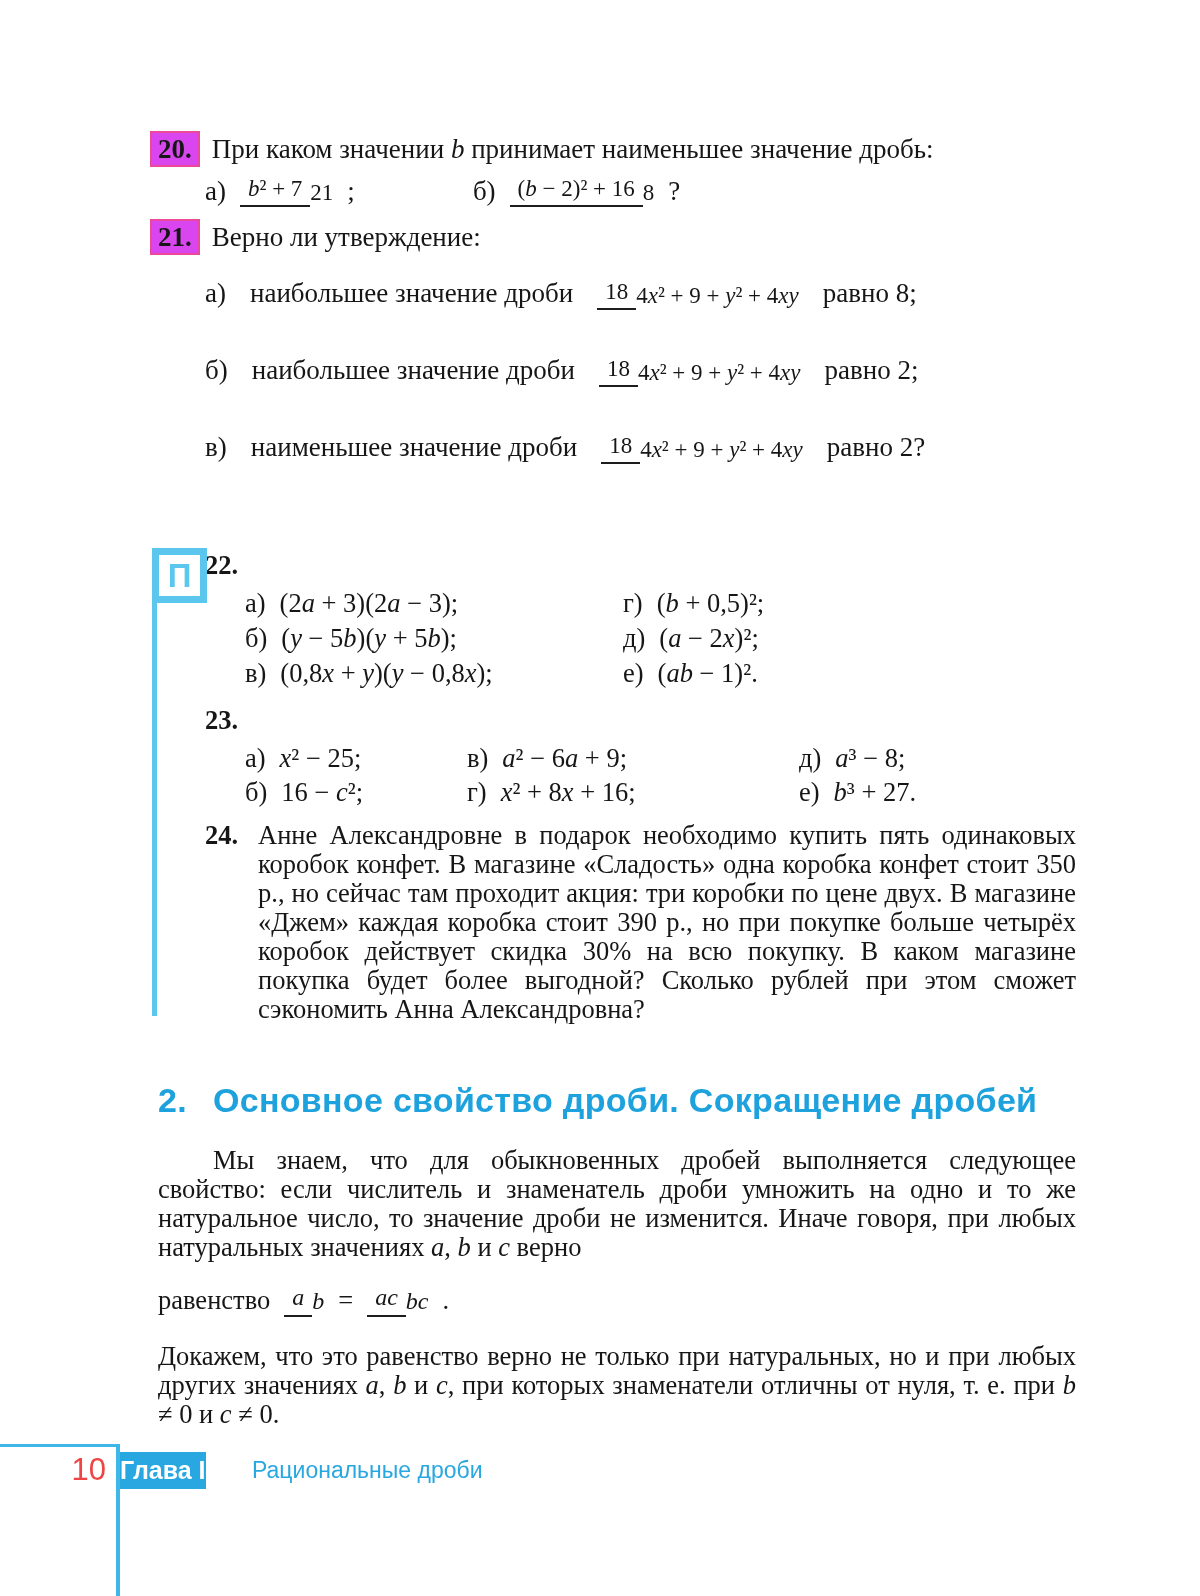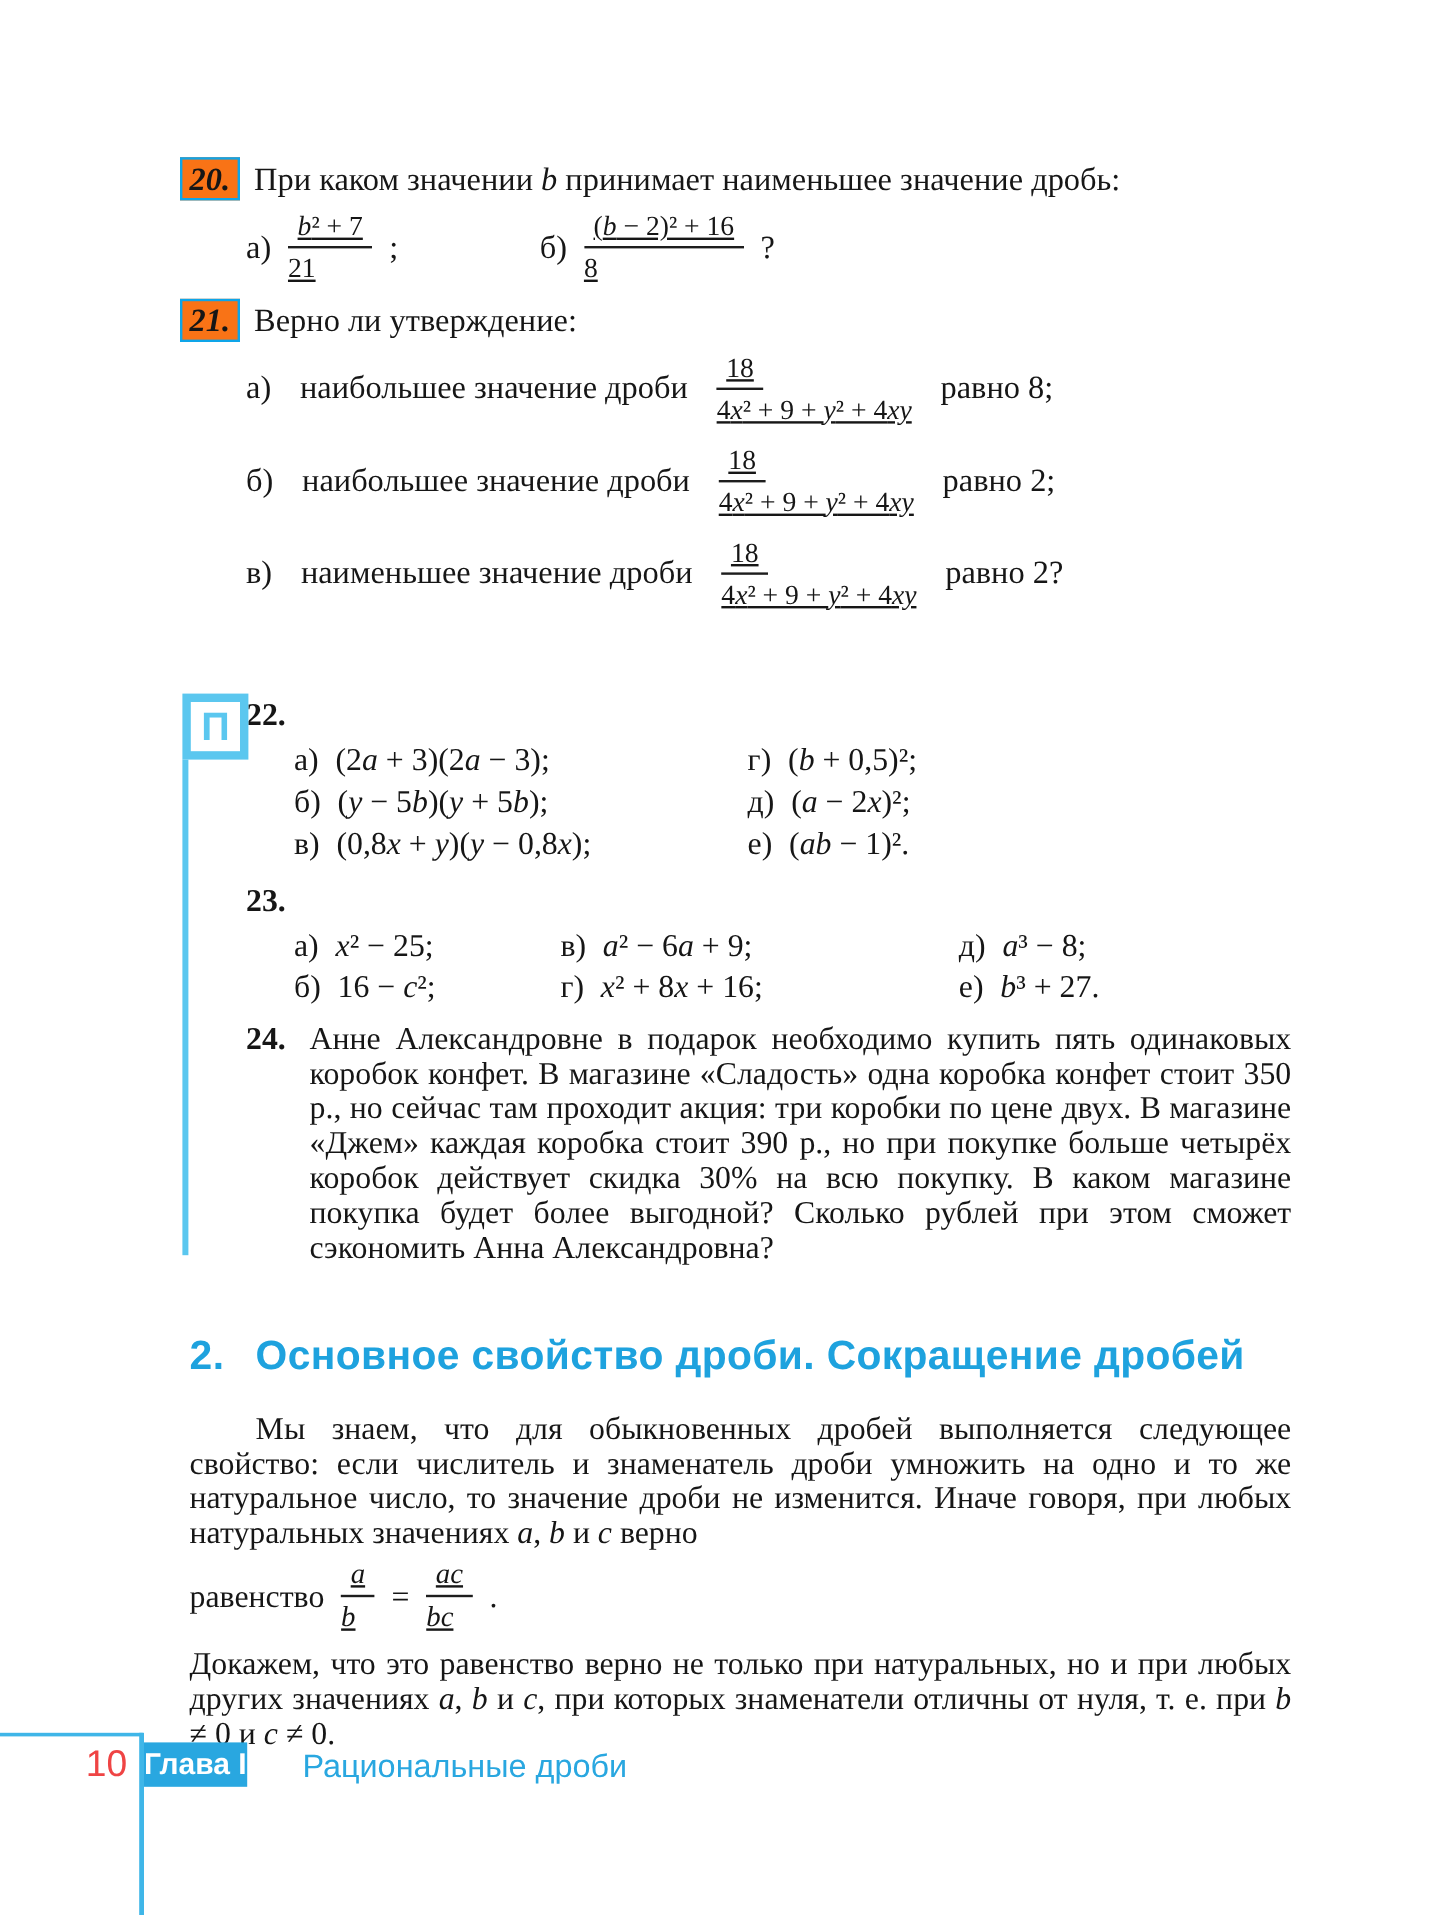--- a/index.html
+++ b/index.html
@@ -8,24 +8,24 @@
     position: relative; width: 1200px; height: 1596px;
     background: #ffffff; overflow: hidden;
     font-family: "Liberation Serif", serif; color: #161616;
   }
   .content { position: absolute; left: 150px; top: 131px; width: 926px; }
 
   
   .phead { display: flex; align-items: flex-start; gap: 12px; font-size: 27px; line-height: 36px; }
   .pnum { font-weight: bold; flex: none; }
   .boxed {
-    border: 2px solid #0ea5e9; background: #f97316;
-    padding: 0 6px; line-height: 32px; display: inline-block; font-style: italic;
-  }
-  .frac { display: inline-flex; flex-direction: column; align-items: flex-start; font-size: 23px; line-height: 1.18; text-decoration: underline; }
+    border: 2px solid #ec4899; background: #d946ef;
+    padding: 0 6px; line-height: 32px; display: inline-block;
+  }
+  .frac { display: inline-flex; align-items: center; font-size: 23px; line-height: 1.18; }
   .frac .fnum { padding: 0 8px 3px; border-bottom: 2px solid #1d1d1d; text-align: center; }
   .frac .fden { padding-top: 3px; text-align: center; }
   i { font-style: italic; }
 
   
   .parts-row { display: flex; align-items: center; padding-left: 55px; margin: 8px 0 12px; font-size: 27px; }
   .part { display: inline-flex; align-items: center; gap: 14px; }
   .part + .part { margin-left: 118px; }
 
   
@@ -73,21 +73,21 @@
     position: absolute; left: 24px; top: 1452px; width: 82px; text-align: right;
     font-family: "Liberation Sans", sans-serif; font-size: 31px; color: #ef4444;
   }
   .f-badge {
     position: absolute; left: 120px; top: 1452px; height: 37px; padding: 0 0;
     background: #29a7e0; color: #ffffff; display: flex; align-items: center;
     font-family: "Liberation Sans", sans-serif; font-weight: bold; font-size: 25px;
   }
   .f-title {
     position: absolute; left: 252px; top: 1457px;
-    font-family: "Liberation Sans", sans-serif; font-size: 27px; color: #29a7e0;
+    font-family: "Liberation Sans", sans-serif; font-size: 23px; color: #29a7e0;
   }
 </style>
 </head>
 <body>
 
 <div class="page">
   <main class="content">
 
     <section>
       <div class="phead">

